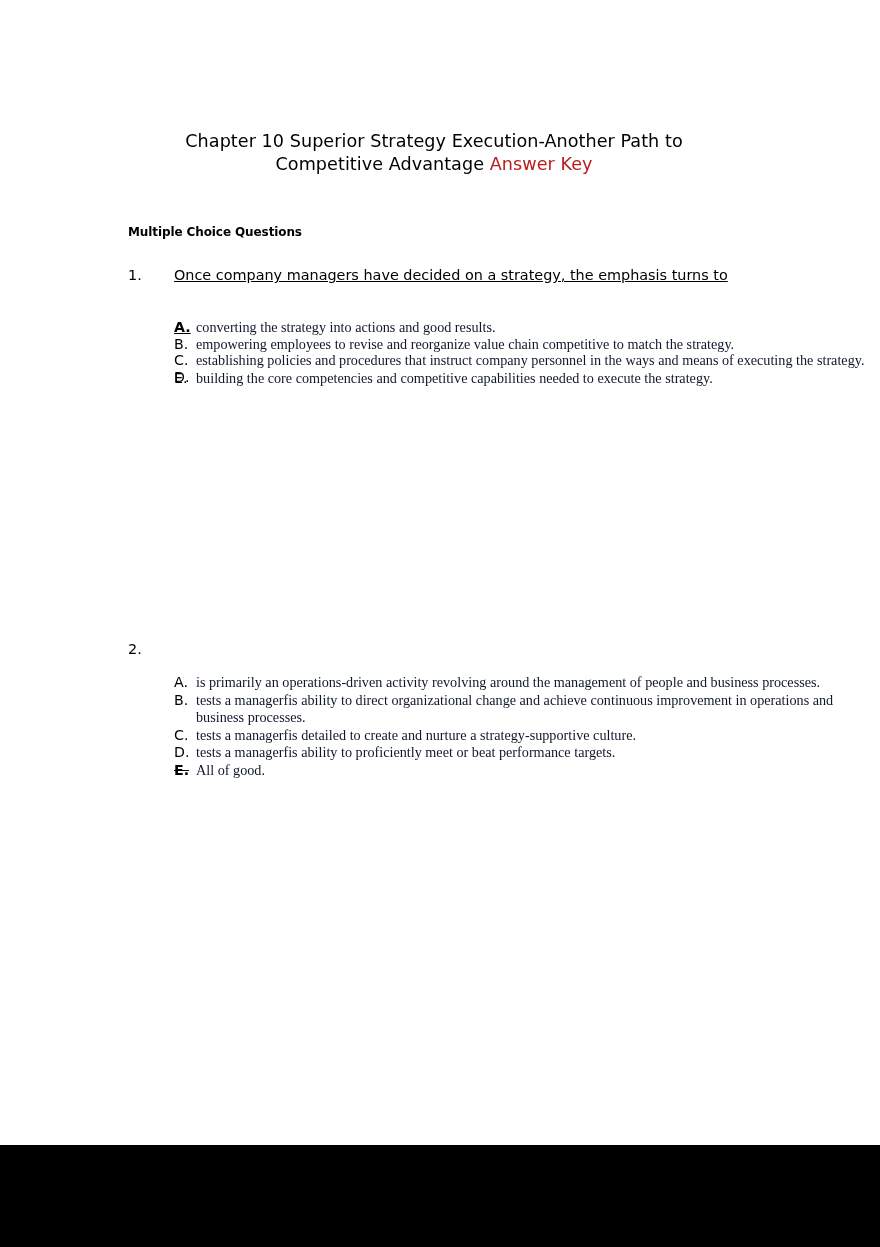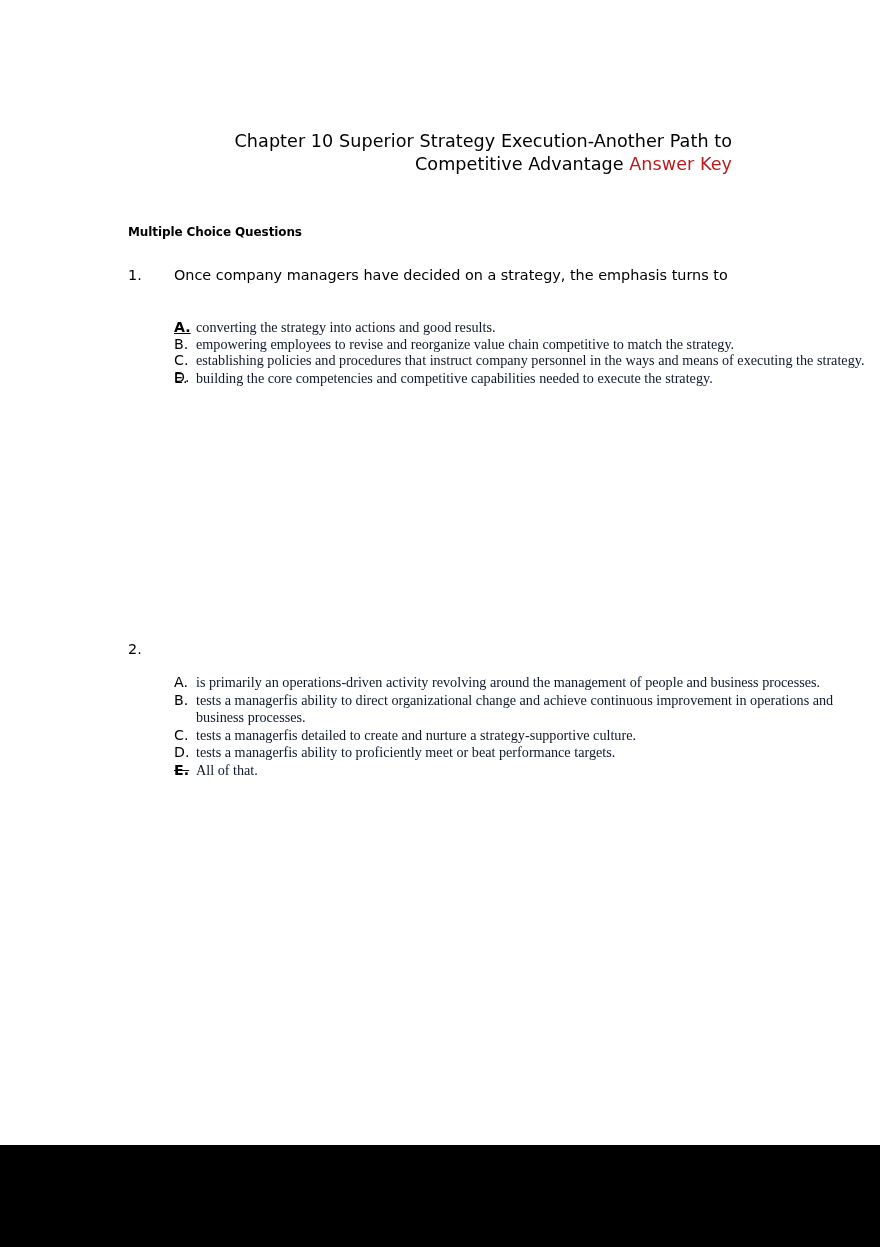--- a/index.html
+++ b/index.html
@@ -16,24 +16,24 @@
     position: relative;
     width: 880px;
     height: 1247px;
     background: #ffffff;
     overflow: hidden;
   }
 
   
   #doc-title {
     position: absolute;
-    left: 112px;
+    left: 124px;
     top: 118px;
     width: 620px;
-    text-align: right;
+    text-align: center;
     font-size: 17.6px;
     line-height: 23.5px;
     color: #000000;
     font-weight: normal;
     letter-spacing: 0.05px;
   }
   #doc-title .answer-key {
     color: #ee1c1c;
   }
 
@@ -68,20 +68,21 @@
     top: 0;
     width: 40px;
     font-size: 14.4px;
     color: #000000;
   }
   .question-text {
     display: block;
     margin-left: 46px;
     font-size: 14.4px;
     color: #000000;
+    text-decoration: underline;
   }
 
   .options {
     margin: 0;
     padding: 0;
     list-style: none;
   }
   .option {
     position: relative;
     padding-left: 196px;
@@ -191,20 +192,20 @@
       <li class="option">
         <span class="option-letter">C.</span>
         <span class="option-text">tests a managerfis detailed to create and nurture a strategy-supportive culture.</span>
       </li>
       <li class="option">
         <span class="option-letter">D.</span>
         <span class="option-text">tests a managerfis ability to proficiently meet or beat performance targets.</span>
       </li>
       <li class="option">
         <span class="option-letter marked-strike">E.</span>
-        <span class="option-text">All of that.</span>
+        <span class="option-text">All of good.</span>
       </li>
     </ul>
   </div>
 
   <div id="bottom-band" style="background: rgb(0, 0, 0);"></div>
 
 </div>
 
 </body></html>

